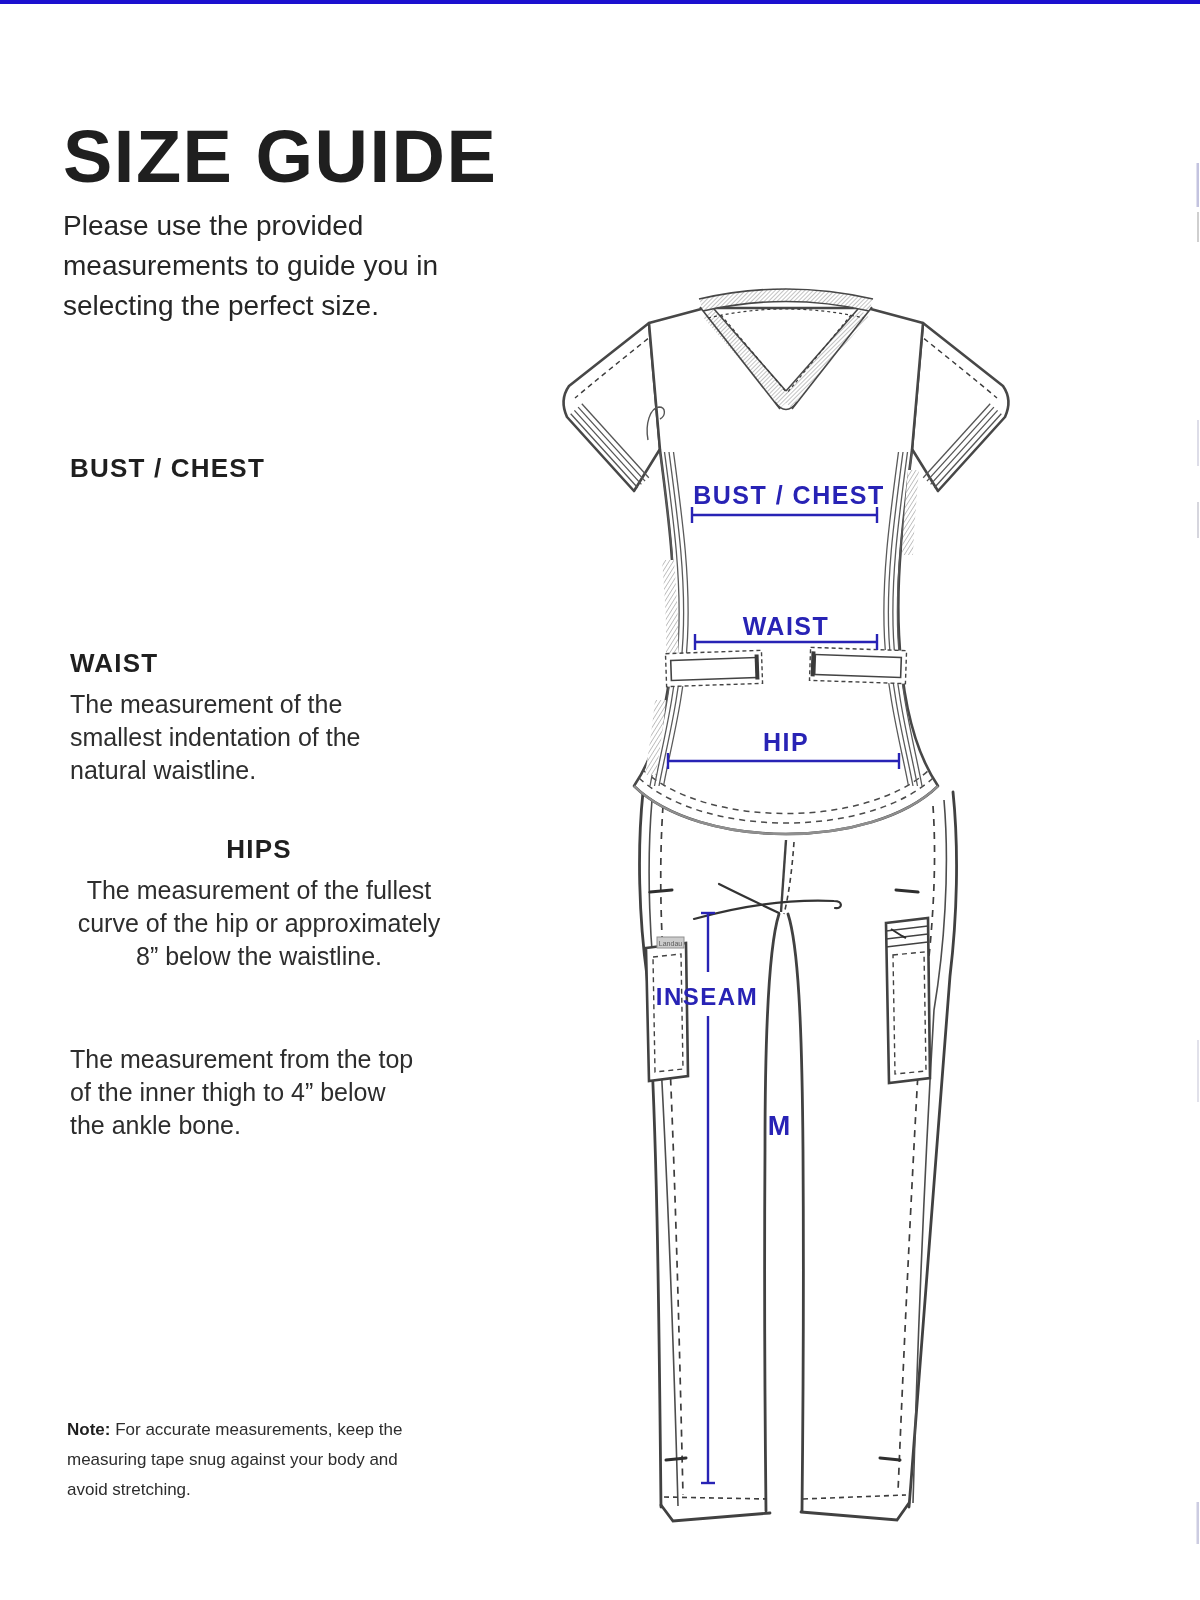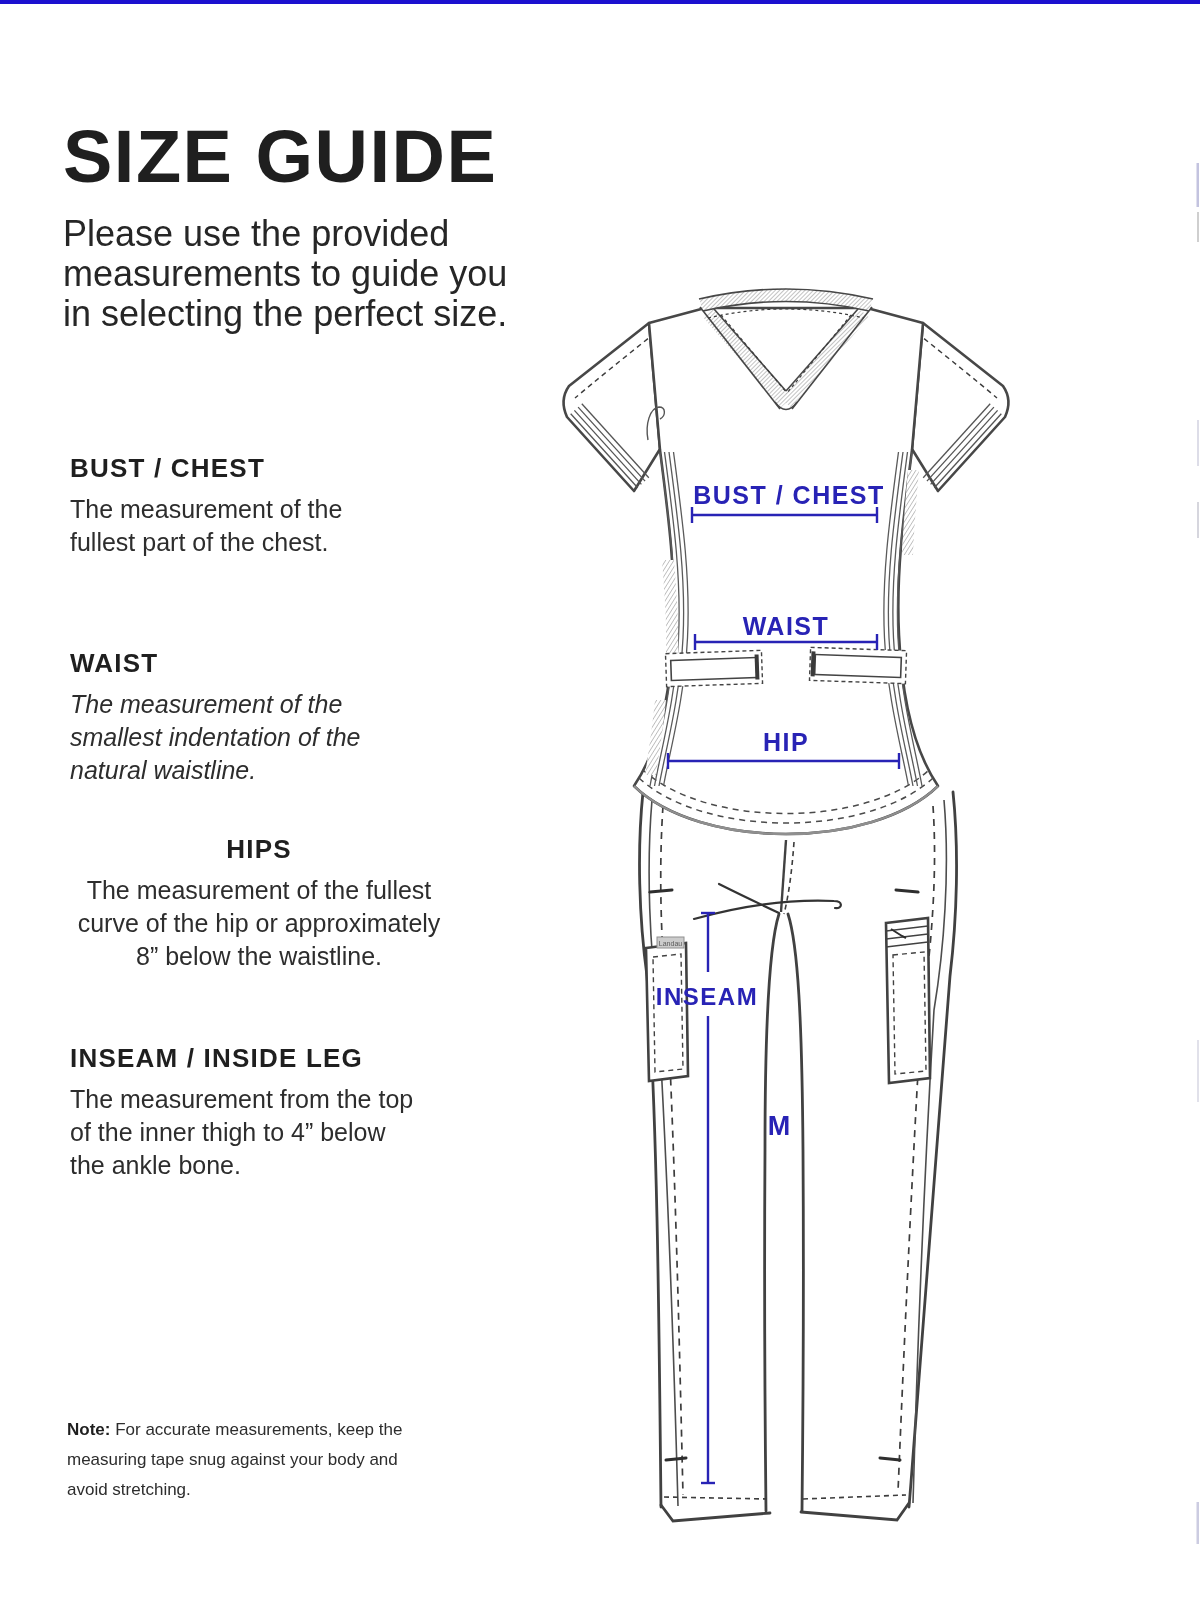--- a/index.html
+++ b/index.html
@@ -2,28 +2,28 @@
 <html><head>
 <meta charset="utf-8">
 <style>
   html,body{margin:0;padding:0;background:#ffffff;}
   .page{position:relative;width:1200px;height:1600px;background:#fff;overflow:hidden;
         font-family:"Liberation Sans",sans-serif;color:#222;}
   .top-bar{position:absolute;left:0;top:0;width:1200px;height:4px;background:#1b10cf;}
   .left-col{position:absolute;left:0;top:0;width:520px;height:1600px;}
   .title{position:absolute;left:63px;top:70px;font-size:74px;font-weight:bold;
          letter-spacing:1.5px;color:#1f1f1f;line-height:74px;white-space:nowrap;}
-  .intro{position:absolute;left:63px;top:178px;width:452px;font-size:36px;
+  .intro{position:absolute;left:63px;top:178px;width:452px;font-size:28px;
          line-height:40px;color:#262626;}
   .spec{position:absolute;left:70px;}
   .spec h3{margin:0 0 10px 0;font-size:26px;line-height:30px;font-weight:bold;
            letter-spacing:1.2px;color:#1f1f1f;}
   .spec p{margin:0;font-size:25px;line-height:33px;color:#2d2d2d;}
   .spec-bust{top:453px;}  .spec-bust p{width:305px;}
-  .spec-waist{top:648px;} .spec-waist p{width:320px;font-style:italic;}
+  .spec-waist{top:648px;} .spec-waist p{width:320px;}
   .spec-hips{top:834px;text-align:center;}  .spec-hips p{width:378px;}
   .spec-inseam{top:1043px;} .spec-inseam p{width:352px;}
   .note{position:absolute;left:67px;top:1398px;width:348px;font-size:17px;
         line-height:30px;color:#2d2d2d;}
   .note b{font-weight:bold;color:#1f1f1f;}
   svg.diagram{position:absolute;left:0;top:0;width:1200px;height:1600px;}
   .ann-text{fill:#2823b5;font-family:"Liberation Sans",sans-serif;font-weight:bold;
             font-size:25px;letter-spacing:1.5px;}
   .ann-text-small{font-size:24px;}
   .ann-text-size{font-size:27px;letter-spacing:0;}
@@ -34,32 +34,30 @@
 
 <div class="page">
   <div class="top-bar"></div>
 
   <div class="left-col">
     <h1 class="title">SIZE GUIDE</h1>
     <p class="intro">Please use the provided measurements to guide you in selecting the perfect size.</p>
 
     <div class="spec spec-bust">
       <h3>BUST / CHEST</h3>
-      <p>The measurement of the fullest part of the chest.</p>
     </div>
     <div class="spec spec-waist">
       <h3>WAIST</h3>
       <p>The measurement of the smallest indentation of the natural waistline.</p>
     </div>
     <div class="spec spec-hips">
       <h3>HIPS</h3>
       <p>The measurement of the fullest curve of the hip or approximately 8” below the waistline.</p>
     </div>
     <div class="spec spec-inseam">
-      <h3>INSEAM / INSIDE LEG</h3>
       <p>The measurement from the top of the inner thigh to 4” below the ankle bone.</p>
     </div>
 
     <p class="note"><b>Note:</b><span> For accurate measurements, keep the measuring tape snug against your body and avoid stretching.</span></p>
   </div>
 
   <svg class="diagram" viewBox="0 0 1200 1600">
     <defs>
       <pattern id="rib" width="3" height="3" patternUnits="userSpaceOnUse" patternTransform="rotate(45)">
         <rect width="3" height="3" fill="#ffffff"></rect>

